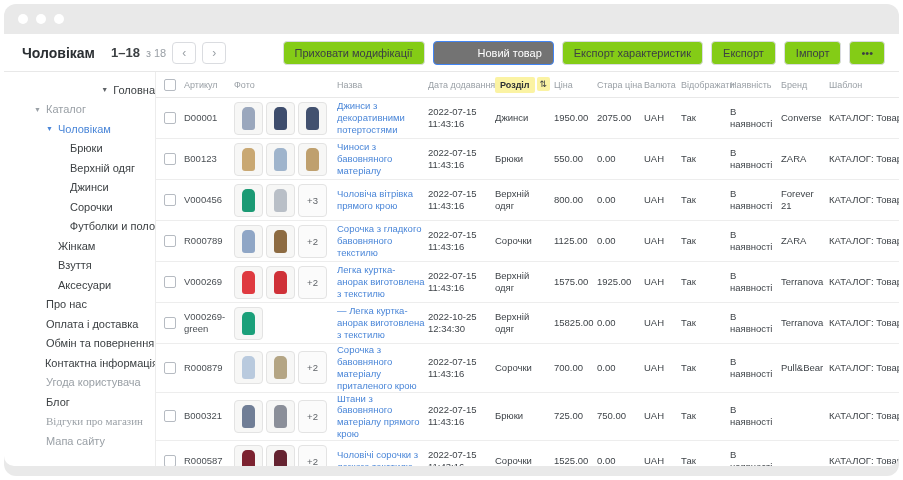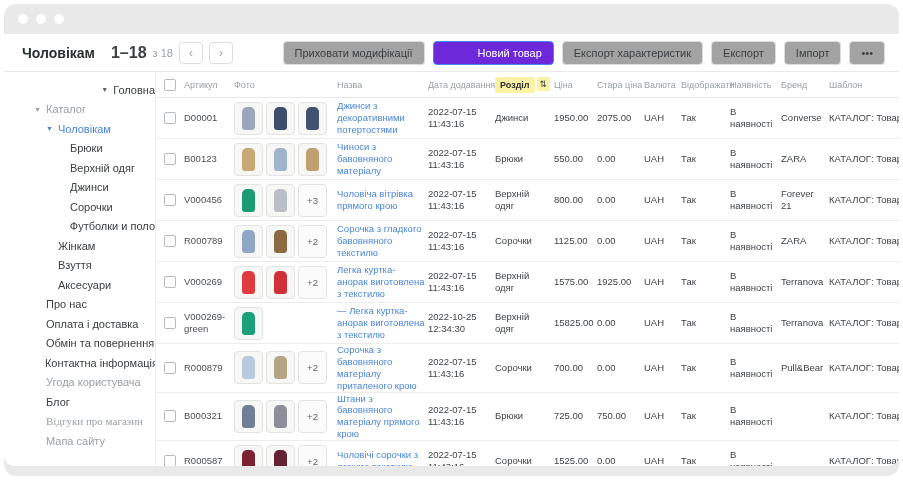--- a/index.html
+++ b/index.html
@@ -9,29 +9,29 @@
   .chrome { height:30px; display:flex; align-items:center; padding-left:14px; gap:8px; }
   .dot { width:10px; height:10px; border-radius:50%; background:#fff; }
   .content { position:absolute; top:30px; left:0; right:0; bottom:10px; background:#fff;
     border-radius:0 0 10px 10px; overflow:hidden; }
 
   
   .page-header { height:38px; display:flex; align-items:center; padding:0 14px 0 18px;
     border-bottom:1px solid #e8e8e8; }
   .page-title { font-size:14px; font-weight:700; color:#2b2f33; }
   .pagination { display:flex; align-items:center; margin-left:16px; gap:6px; }
-  .page-range { font-size:16px; font-weight:700; color:#3c4043; }
+  .page-range { font-size:13px; font-weight:700; color:#3c4043; }
   .page-total { font-size:11px; color:#9aa0a6; }
   .nav-btn { width:24px; height:22px; border:1px solid #dadce0; border-radius:4px; background:#fff;
     color:#9aa0a6; font-size:12px; display:flex; align-items:center; justify-content:center; cursor:pointer; }
   .toolbar { margin-left:auto; display:flex; gap:8px; }
-  .btn { height:24px; padding:0 11px; background:#a3a3a3; border:1px solid #dadce0; border-radius:4px;
+  .btn { height:24px; padding:0 11px; background:#84cc16; border:1px solid #dadce0; border-radius:4px;
     font-size:11px; color:#3c4043; display:flex; align-items:center; cursor:pointer; white-space:nowrap;
     font-family:"Liberation Sans", sans-serif; }
-  .btn.primary { background:#6d28d9; border-color:#4285f4; color:#fff;padding-left:44px; }
+  .btn.primary { background:#737373; border-color:#4285f4; color:#fff;padding-left:44px; }
 
   
   .body-split { display:flex; height:calc(100% - 38px); }
   .sidebar { width:152px; flex:none; border-right:1px solid #ececec; padding-top:8px; overflow:hidden; }
   .side-item { height:19.5px; display:flex; align-items:center; font-size:11px; color:#3c4043;
     cursor:pointer; white-space:nowrap; }
   .side-item .arrow { font-size:7px; color:#5f6368; margin-right:4px; width:8px; }
   .side-item.muted, .side-item.muted .arrow { color:#9aa0a6; }
   .side-item.active { color:#4a86d8; }
   .side-item.active .arrow { color:#4a86d8; }

